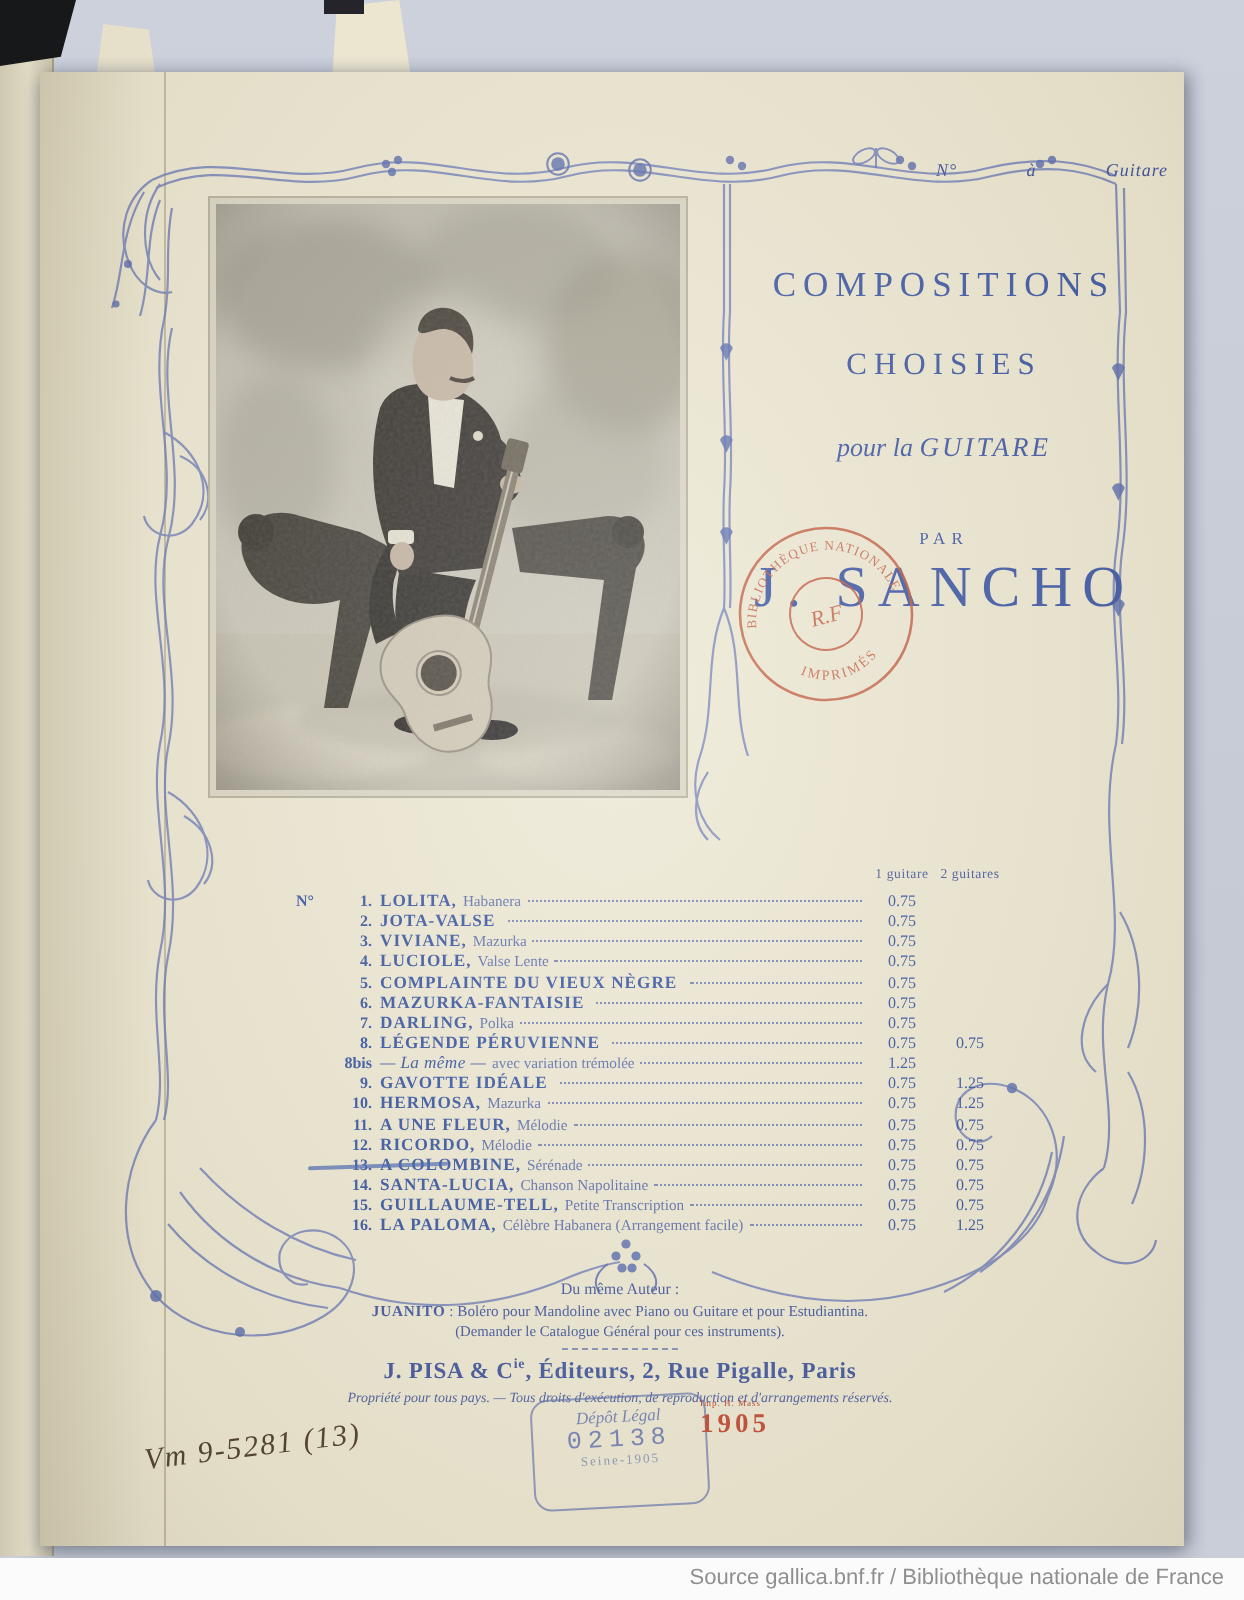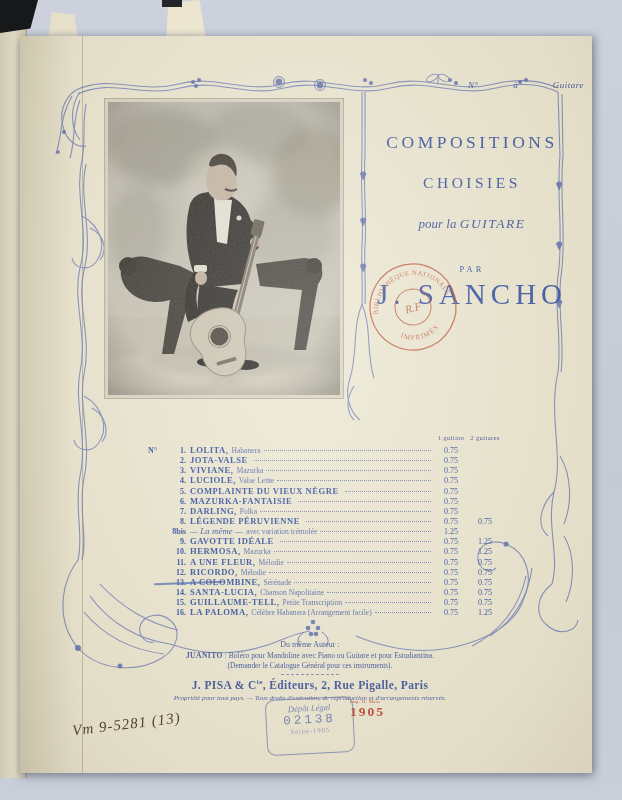--- a/index.html
+++ b/index.html
@@ -504,13 +504,16 @@
       <div class="d2">02138</div>
       <div class="d3">Seine-1905</div>
     </div>
     <div class="yearstamp">
       <div class="imprint">Imp. H. Mass</div>
       <div class="year">1905</div>
     </div>
 
   </div>
 
+  <div class="sourcebar">
+    <span>Source gallica.bnf.fr / Bibliothèque nationale de France</span>
+  </div>
 </div>
 
 </body></html>

